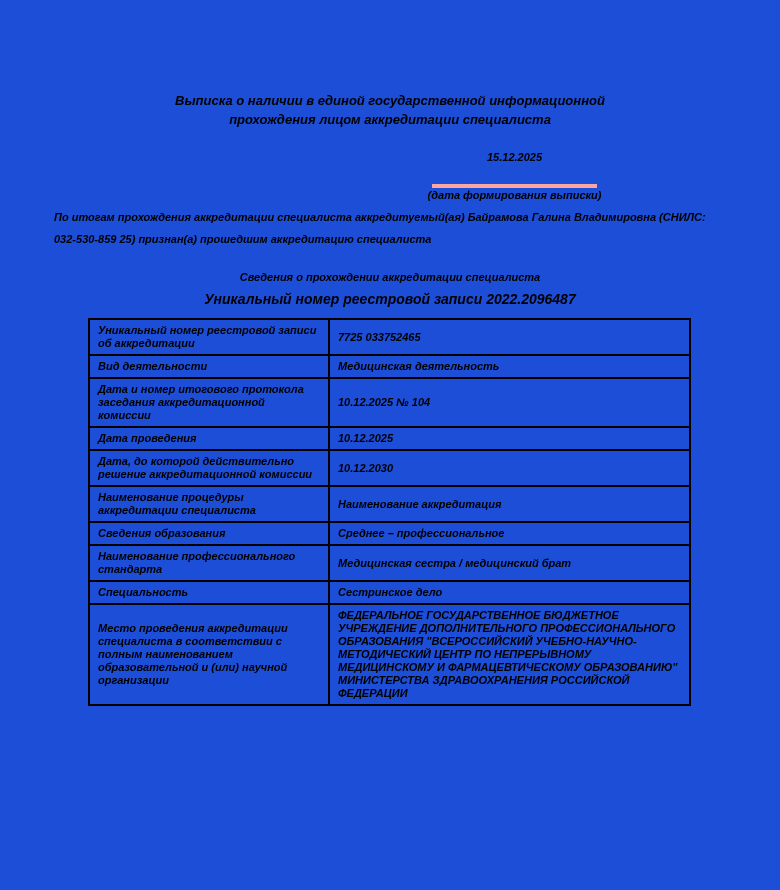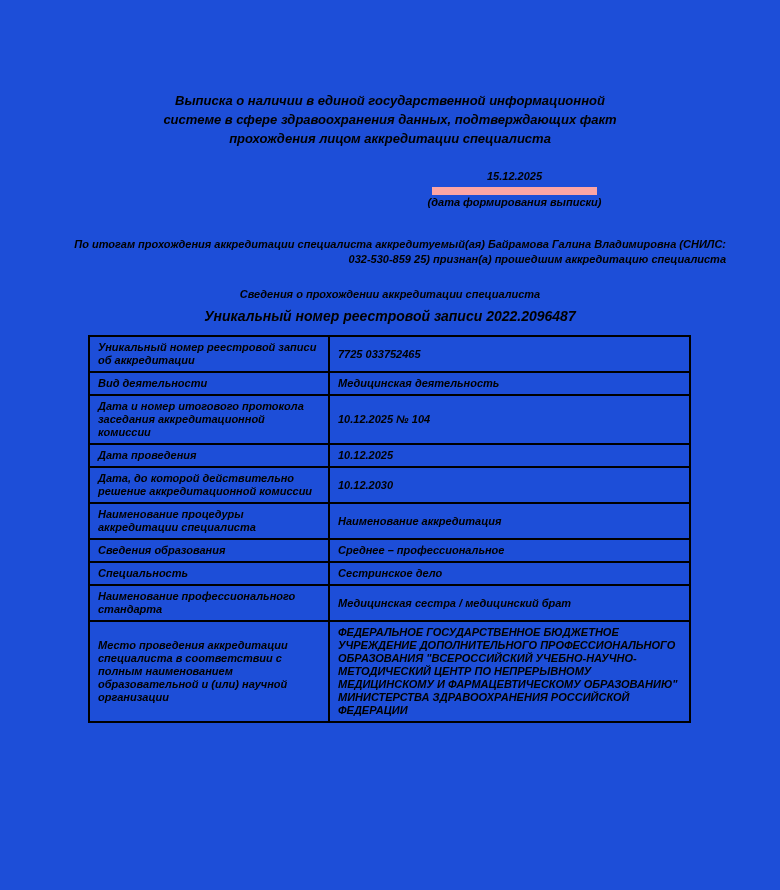--- a/index.html
+++ b/index.html
@@ -30,33 +30,33 @@
     flex-direction: column;
     align-items: center;
     width: 165px;
     margin: 22px 0 0 432px;
     font-size: 11px;
     line-height: 13px;
   }
   .date-value {
     width: 100%;
     text-align: center;
-    border-bottom: 8px solid #fca5a5;
-    padding-bottom: 4px;
+    border-bottom: 4px solid #fca5a5;
+    padding-bottom: 20px;
   }
   .date-caption {
     white-space: nowrap;
     margin-top: 1px;
   }
   .intro {
     width: 672px;
-    margin: 28px auto 0;
-    text-align: right;
+    margin: 4px auto 0;
+    text-align: left;
     font-size: 11px;
-    line-height: 15px;
+    line-height: 22px;
   }
   .section-heading {
     margin-top: 21px;
     text-align: center;
     font-size: 11px;
   }
   .registry-heading {
     margin-top: 8px;
     text-align: center;
     font-size: 14px;
@@ -78,21 +78,20 @@
   table.acc td.label-cell { width: 240px; }
   table.acc td.value-cell { width: 361px; border-radius: 10px; }
 </style>
 </head>
 <body>
 
 <div class="page">
 
   <div class="doc-title">
     <div>Выписка о наличии в единой государственной информационной</div>
-    <div>системе в сфере здравоохранения данных, подтверждающих факт</div>
     <div>прохождения лицом аккредитации специалиста</div>
   </div>
 
   <div class="date-block">
     <div class="date-value">15.12.2025</div>
     <div class="date-caption">(дата формирования выписки)</div>
   </div>
 
   <div class="intro">По итогам прохождения аккредитации специалиста аккредитуемый(ая) Байрамова Галина Владимировна (СНИЛС: 032-530-859 25) признан(а) прошедшим аккредитацию специалиста</div>
 
@@ -124,26 +123,26 @@
         </tr>
         <tr>
           <td class="label-cell">Наименование процедуры аккредитации специалиста</td>
           <td class="value-cell">Наименование аккредитация</td>
         </tr>
         <tr>
           <td class="label-cell">Сведения образования</td>
           <td class="value-cell">Среднее – профессиональное</td>
         </tr>
         <tr>
+          <td class="label-cell">Наименование профессионального стандарта</td>
+          <td class="value-cell">Медицинская сестра / медицинский брат</td>
+        </tr>
+        <tr>
           <td class="label-cell">Специальность</td>
           <td class="value-cell">Сестринское дело</td>
-        </tr>
-        <tr>
-          <td class="label-cell">Наименование профессионального стандарта</td>
-          <td class="value-cell">Медицинская сестра / медицинский брат</td>
         </tr>
         <tr>
           <td class="label-cell">Место проведения аккредитации специалиста в соответствии с полным наименованием образовательной и (или) научной организации</td>
           <td class="value-cell">ФЕДЕРАЛЬНОЕ ГОСУДАРСТВЕННОЕ БЮДЖЕТНОЕ УЧРЕЖДЕНИЕ ДОПОЛНИТЕЛЬНОГО ПРОФЕССИОНАЛЬНОГО ОБРАЗОВАНИЯ "ВСЕРОССИЙСКИЙ УЧЕБНО-НАУЧНО-МЕТОДИЧЕСКИЙ ЦЕНТР ПО НЕПРЕРЫВНОМУ МЕДИЦИНСКОМУ И ФАРМАЦЕВТИЧЕСКОМУ ОБРАЗОВАНИЮ" МИНИСТЕРСТВА ЗДРАВООХРАНЕНИЯ РОССИЙСКОЙ ФЕДЕРАЦИИ</td>
         </tr>
       </tbody>
   </table>
 
 </div>
 

